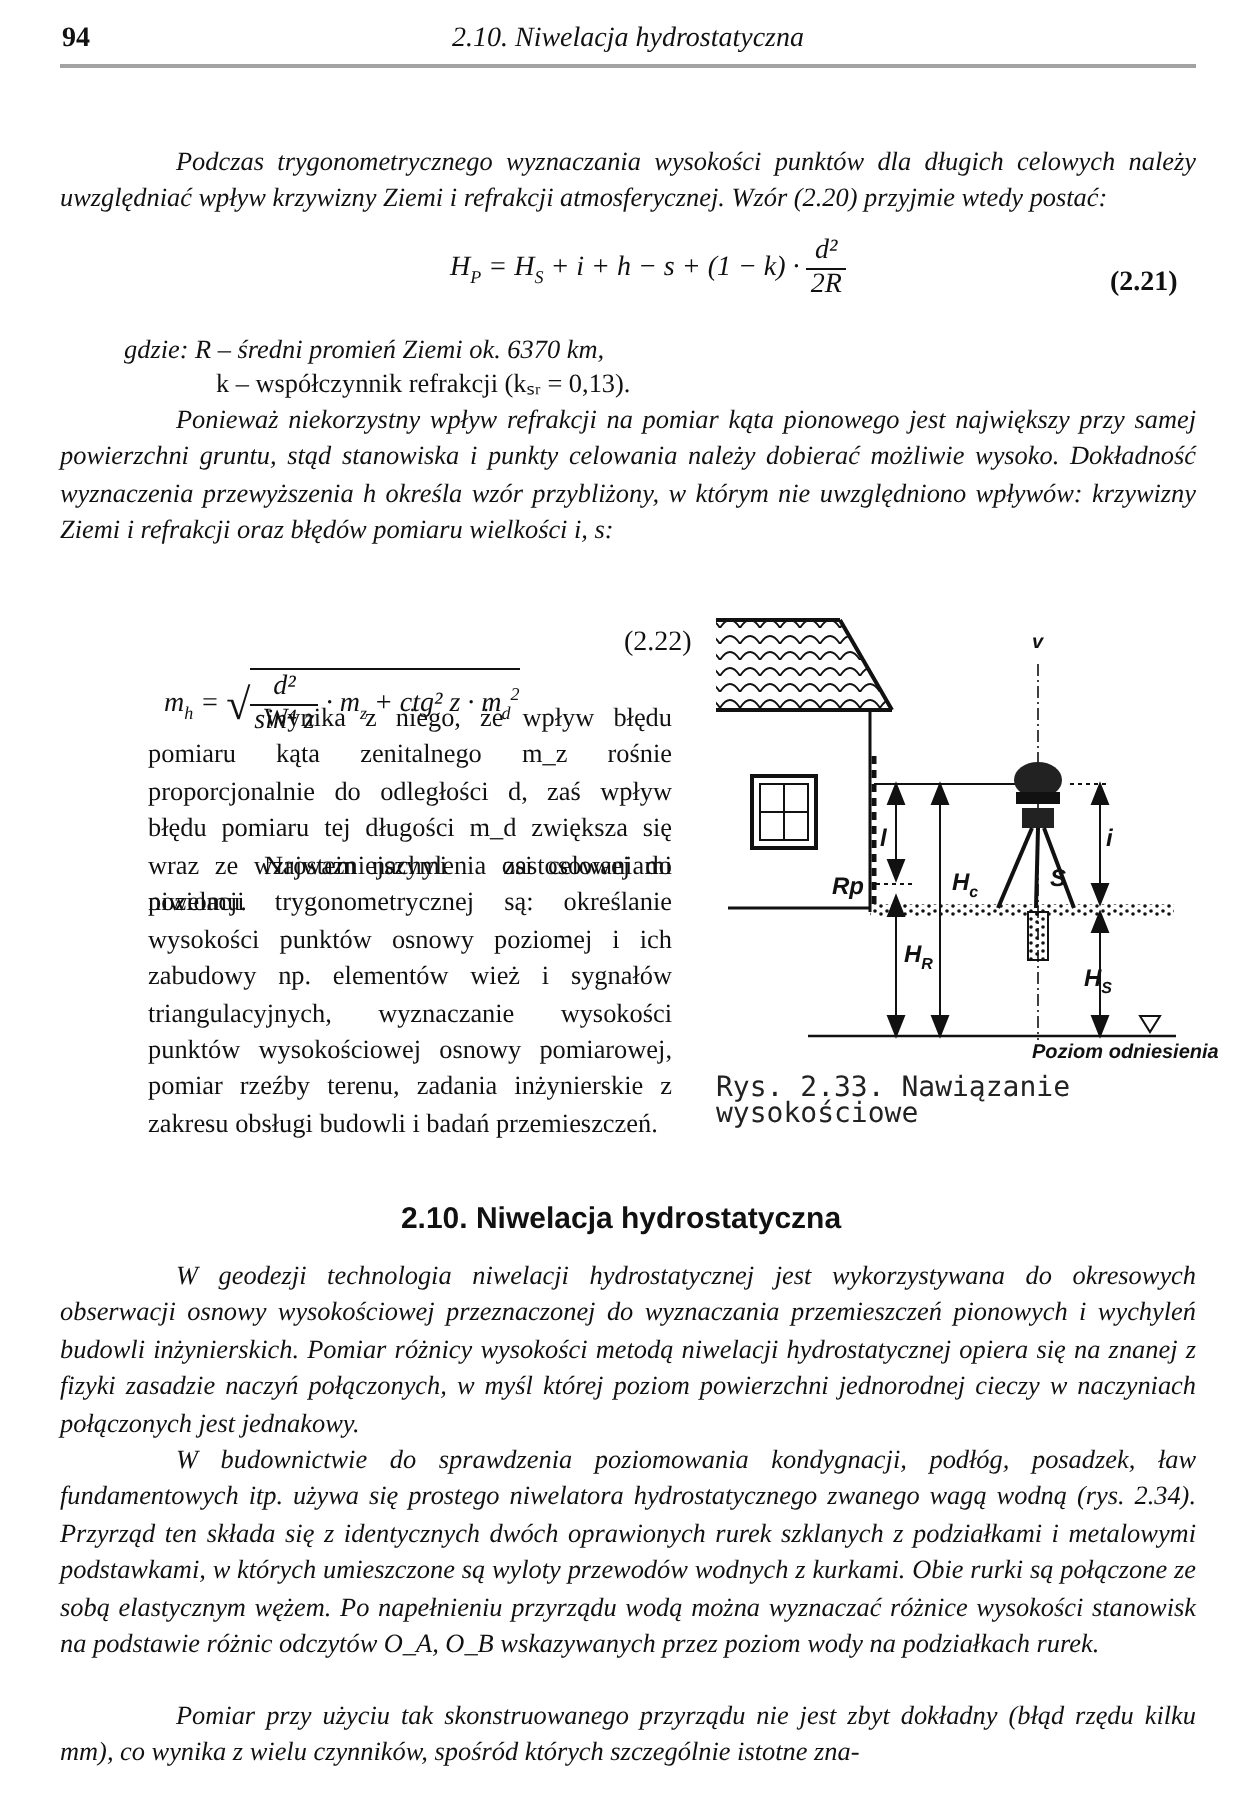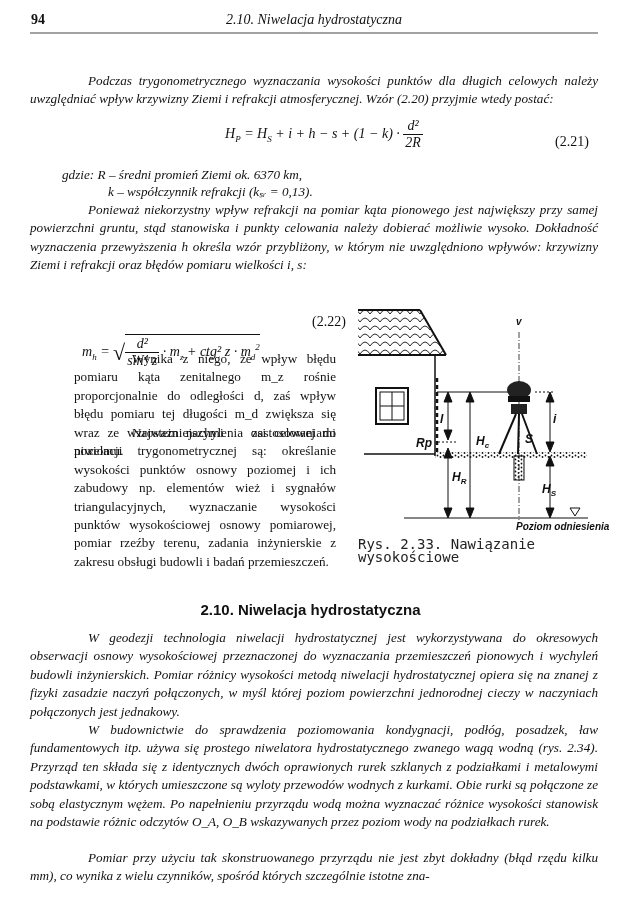--- a/index.html
+++ b/index.html
@@ -31,24 +31,24 @@
 <div class="header">
   <span class="pagenum">94</span>
   <span class="runhead">2.10. Niwelacja hydrostatyczna</span>
 </div>
 
 <div class="p" style="top:72px;"><span class="ind"></span><span>Podczas trygonometrycznego wyznaczania wysokości punktów dla długich celowych należy uwzględniać wpływ krzywizny Ziemi i refrakcji atmosferycznej. Wzór (2.20) przyjmie wtedy postać:</span></div>
 
 <div class="eq" style="left:225px; top:118px;">
   <span>H</span><sub style="font-size:9px">P</sub><span> = H</span><sub style="font-size:9px">S</sub><span> + i + h − s + (1 − k) · </span><span class="frac"><span class="num">d²</span><span class="den">2R</span></span>
 </div>
-<div class="eqnum" style="left:555px; top:134px;">(2.21)</div>
+<div class="eqnum" style="left:555px; top:134px;font-weight:bold;">(2.21)</div>
 
 <div class="gdzie" style="top:166px; left:62px;font-style:italic;">gdzie: R – średni promień Ziemi ok. 6370 km,</div>
-<div class="gdzie" style="top:183px; left:108px;font-style:italic;">k – współczynnik refrakcji (kₛᵣ = 0,13).</div>
+<div class="gdzie" style="top:183px; left:108px;">k – współczynnik refrakcji (kₛᵣ = 0,13).</div>
 
 <div class="p" style="top:201px;"><span class="ind"></span><span>Ponieważ niekorzystny wpływ refrakcji na pomiar kąta pionowego jest największy przy samej powierzchni gruntu, stąd stanowiska i punkty celowania należy dobierać możliwie wysoko. Dokładność wyznaczenia przewyższenia h określa wzór przybliżony, w którym nie uwzględniono wpływów: krzywizny Ziemi i refrakcji oraz błędów pomiaru wielkości i, s:</span></div>
 
 <div class="eq" style="left:82px; top:302px;margin-top:32px;">
   <span>m</span><sub style="font-size:9px">h</sub> = <span style="font-style:normal;font-size:22px;vertical-align:middle">√</span><span style="border-top:1px solid #111; display:inline-block; padding-top:1px"><span class="frac"><span class="num">d²</span><span class="den">sin⁴ z</span></span> <span>· m</span><sub style="font-size:9px">z</sub><span> + ctg² z · m</span><sub style="font-size:9px">d</sub><sup style="font-size:9px">2</sup></span>
 </div>
 <div class="eqnum" style="left:312px; top:314px;">(2.22)</div>
 
 <div class="col" style="top:350px;"><span class="ind"></span><span>Wynika z niego, że wpływ błędu pomiaru kąta zenitalnego m_z rośnie proporcjonalnie do odległości d, zaś wpływ błędu pomiaru tej długości m_d zwiększa się wraz ze wzrostem nachylenia osi celowej do poziomu.</span></div>
 <div class="col" style="top:424px;"><span class="ind"></span><span>Najważniejszymi zastosowaniami niwelacji trygonometrycznej są: określanie wysokości punktów osnowy poziomej i ich zabudowy np. elementów wież i sygnałów triangulacyjnych, wyznaczanie wysokości punktów wysokościowej osnowy pomiarowej, pomiar rzeźby terenu, zadania inżynierskie z zakresu obsługi budowli i badań przemieszczeń.</span></div>

